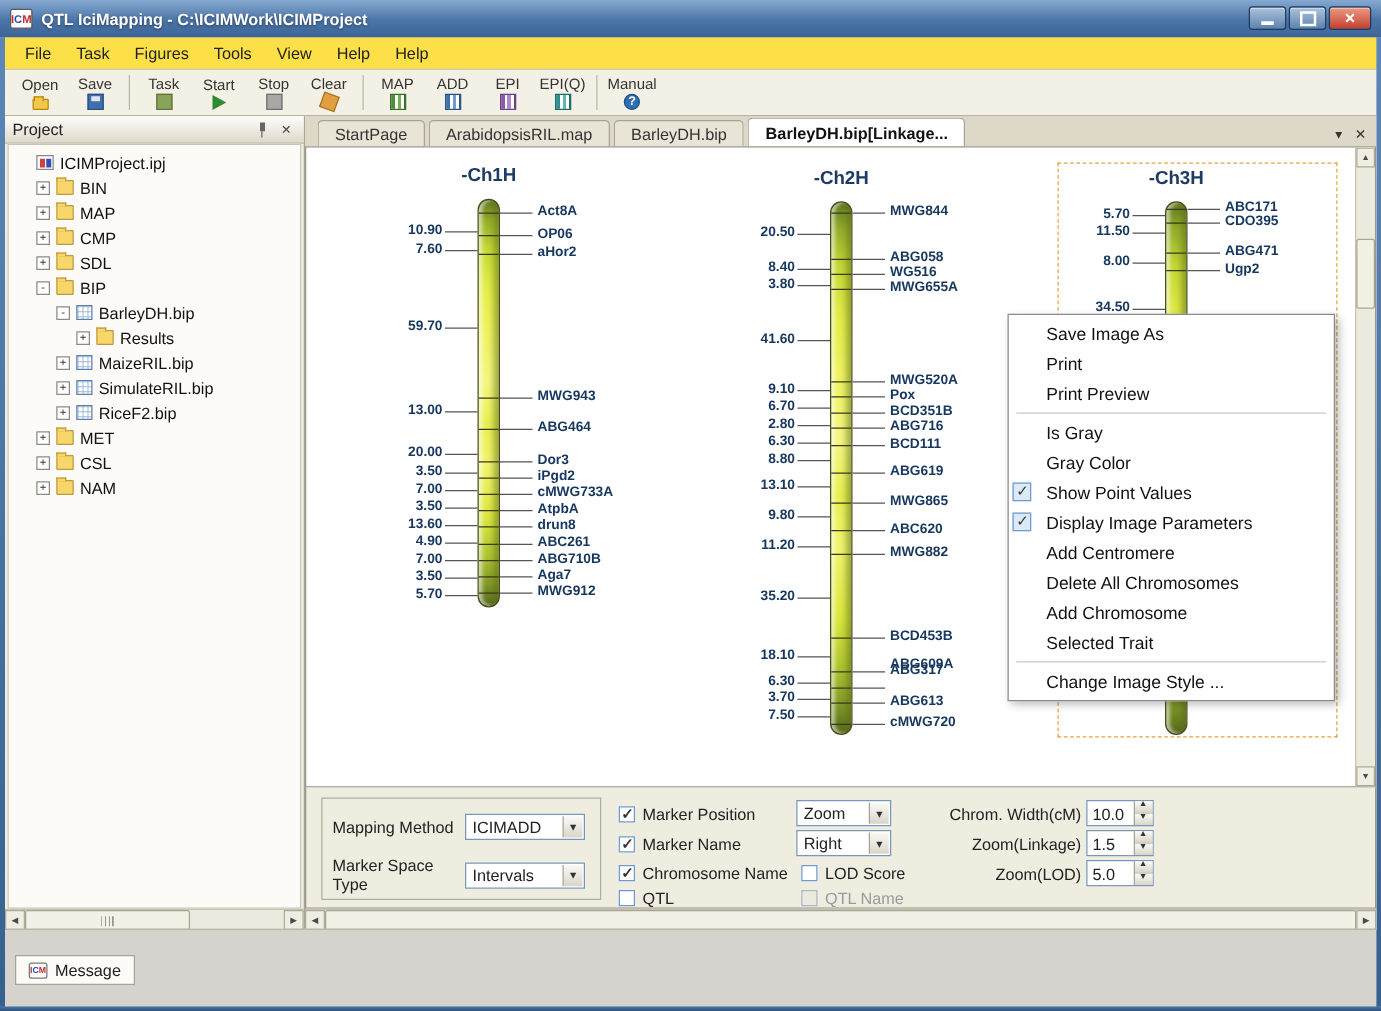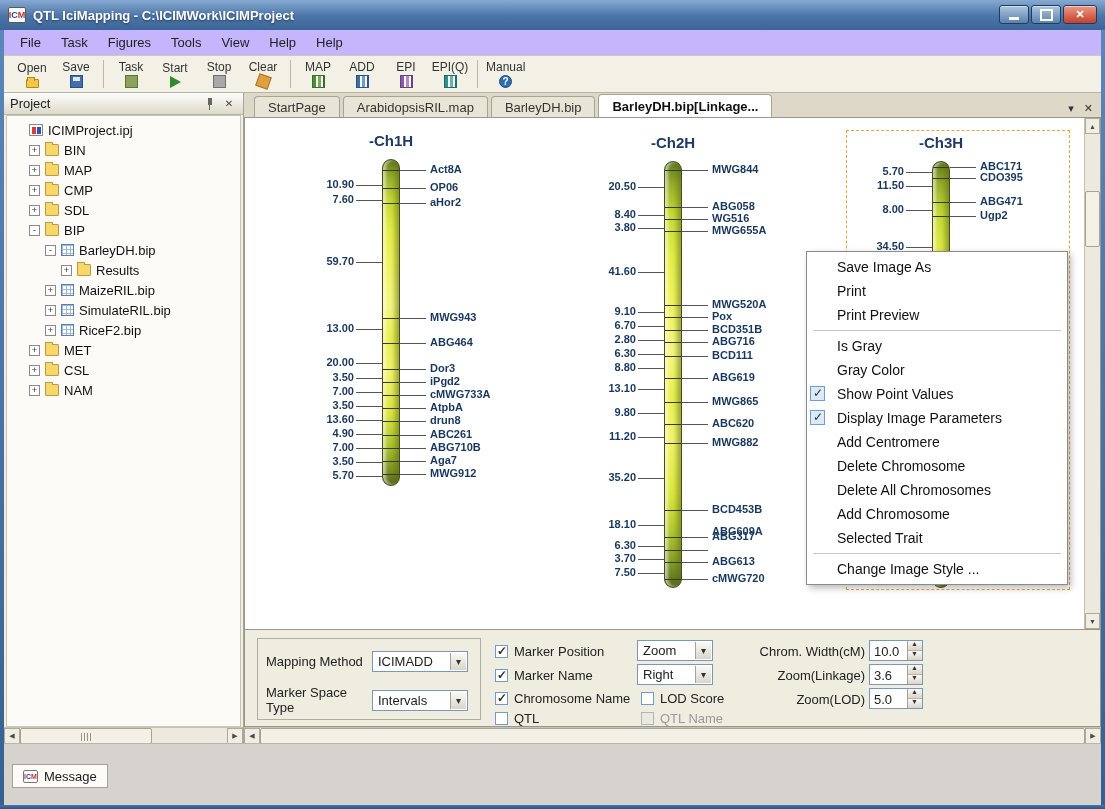--- a/index.html
+++ b/index.html
@@ -14,21 +14,21 @@
   .app-icon{width:18px;height:16px;background:#fff;border:1px solid #5a5a5a;border-radius:2px;display:flex;align-items:center;justify-content:center;font-size:9px;font-weight:bold;line-height:1;}
   .title-text{color:#fff;font-size:13px;font-weight:bold;text-shadow:0 1px 2px rgba(0,0,0,.45);}
   .win-btn{position:absolute;top:5px;height:19px;border-radius:3px;border:1px solid #1e3c5f;display:flex;align-items:center;justify-content:center;background:linear-gradient(#aec4dd,#5b82ad);box-shadow:inset 0 1px 0 rgba(255,255,255,.5);}
   .btn-min{right:76px;width:30px}.btn-max{right:44px;width:30px}
   .btn-close{right:8px;width:34px;background:linear-gradient(#ec9a85,#c3402c);}
   .btn-min::after{content:"";width:10px;height:3px;background:#fff;margin-top:8px;}
   .btn-max::after{content:"";width:9px;height:8px;border:2px solid #fff;background:transparent;}
   .btn-close::after{content:"✕";color:#fff;font-size:11px;font-weight:bold;}
 
   
-  .menubar{position:absolute;left:4px;top:30px;width:1097px;height:26px;background:#c4b5fd;border-bottom:1px solid #cdc9b8;display:flex;align-items:center;padding:0 6px;font-size:13px;color:#222;}
+  .menubar{position:absolute;left:4px;top:30px;width:1097px;height:26px;background:#fde047;border-bottom:1px solid #cdc9b8;display:flex;align-items:center;padding:0 6px;font-size:13px;color:#222;}
   .menu-item{padding:4px 10px;}
   .toolbar{position:absolute;left:4px;top:56px;width:1097px;height:37px;background:#f3f1e6;border-bottom:1px solid #b9b5a4;display:flex;align-items:center;padding:1px 6px;}
   .tool-btn{display:flex;flex-direction:column;align-items:center;min-width:44px;padding:1px 3px;color:#333;font-size:12px;line-height:14px;}
   .tb-sep{width:1px;height:28px;background:#bcb8a7;margin:0 5px;}
   .ticon{width:13px;height:13px;display:inline-block;position:relative;margin-top:1px;}
   .i-open{background:#f2c84b;border:1px solid #b8860b;border-radius:1px;margin-top:4px;height:9px;}
   .i-open::before{content:"";position:absolute;top:-3px;left:0;width:6px;height:3px;background:#f2c84b;border:1px solid #b8860b;border-bottom:none;}
   .i-save{background:#3f6fae;border:1px solid #29507f;}
   .i-save::after{content:"";position:absolute;left:2px;top:1px;width:7px;height:4px;background:#dfe8f2;}
   .i-task{background:#8aa35a;border:1px solid #5d7338;}
@@ -525,23 +525,20 @@
             <span class="cm-label">Show Point Values</span>
           </div>
           <div class="cm-item">
             <span class="cm-check"></span>
             <span class="cm-label">Display Image Parameters</span>
           </div>
           <div class="cm-item">
             <span class="cm-label">Add Centromere</span>
           </div>
           <div class="cm-item">
-            <span class="cm-label">Delete Chromosome</span>
-          </div>
-          <div class="cm-item">
             <span class="cm-label">Delete All Chromosomes</span>
           </div>
           <div class="cm-item">
             <span class="cm-label">Add Chromosome</span>
           </div>
           <div class="cm-item">
             <span class="cm-label">Selected Trait</span>
           </div>
           <div class="cm-sep"></div>
           <div class="cm-item">
@@ -611,21 +608,21 @@
       <span class="spin-label" style="left:498px;top:14px;">Chrom. Width(cM)</span>
       <span class="spin" style="left:624px;top:10px;">
         <span class="spin-val">10.0</span>
         <span class="spin-btns">
             <span class="spin-up"></span>
             <span class="spin-dn"></span>
           </span>
       </span>
       <span class="spin-label" style="left:498px;top:38px;">Zoom(Linkage)</span>
       <span class="spin" style="left:624px;top:34px;">
-        <span class="spin-val">3.6</span>
+        <span class="spin-val">1.5</span>
         <span class="spin-btns">
             <span class="spin-up"></span>
             <span class="spin-dn"></span>
           </span>
       </span>
       <span class="spin-label" style="left:498px;top:62px;">Zoom(LOD)</span>
       <span class="spin" style="left:624px;top:58px;">
         <span class="spin-val">5.0</span>
         <span class="spin-btns">
             <span class="spin-up"></span>

